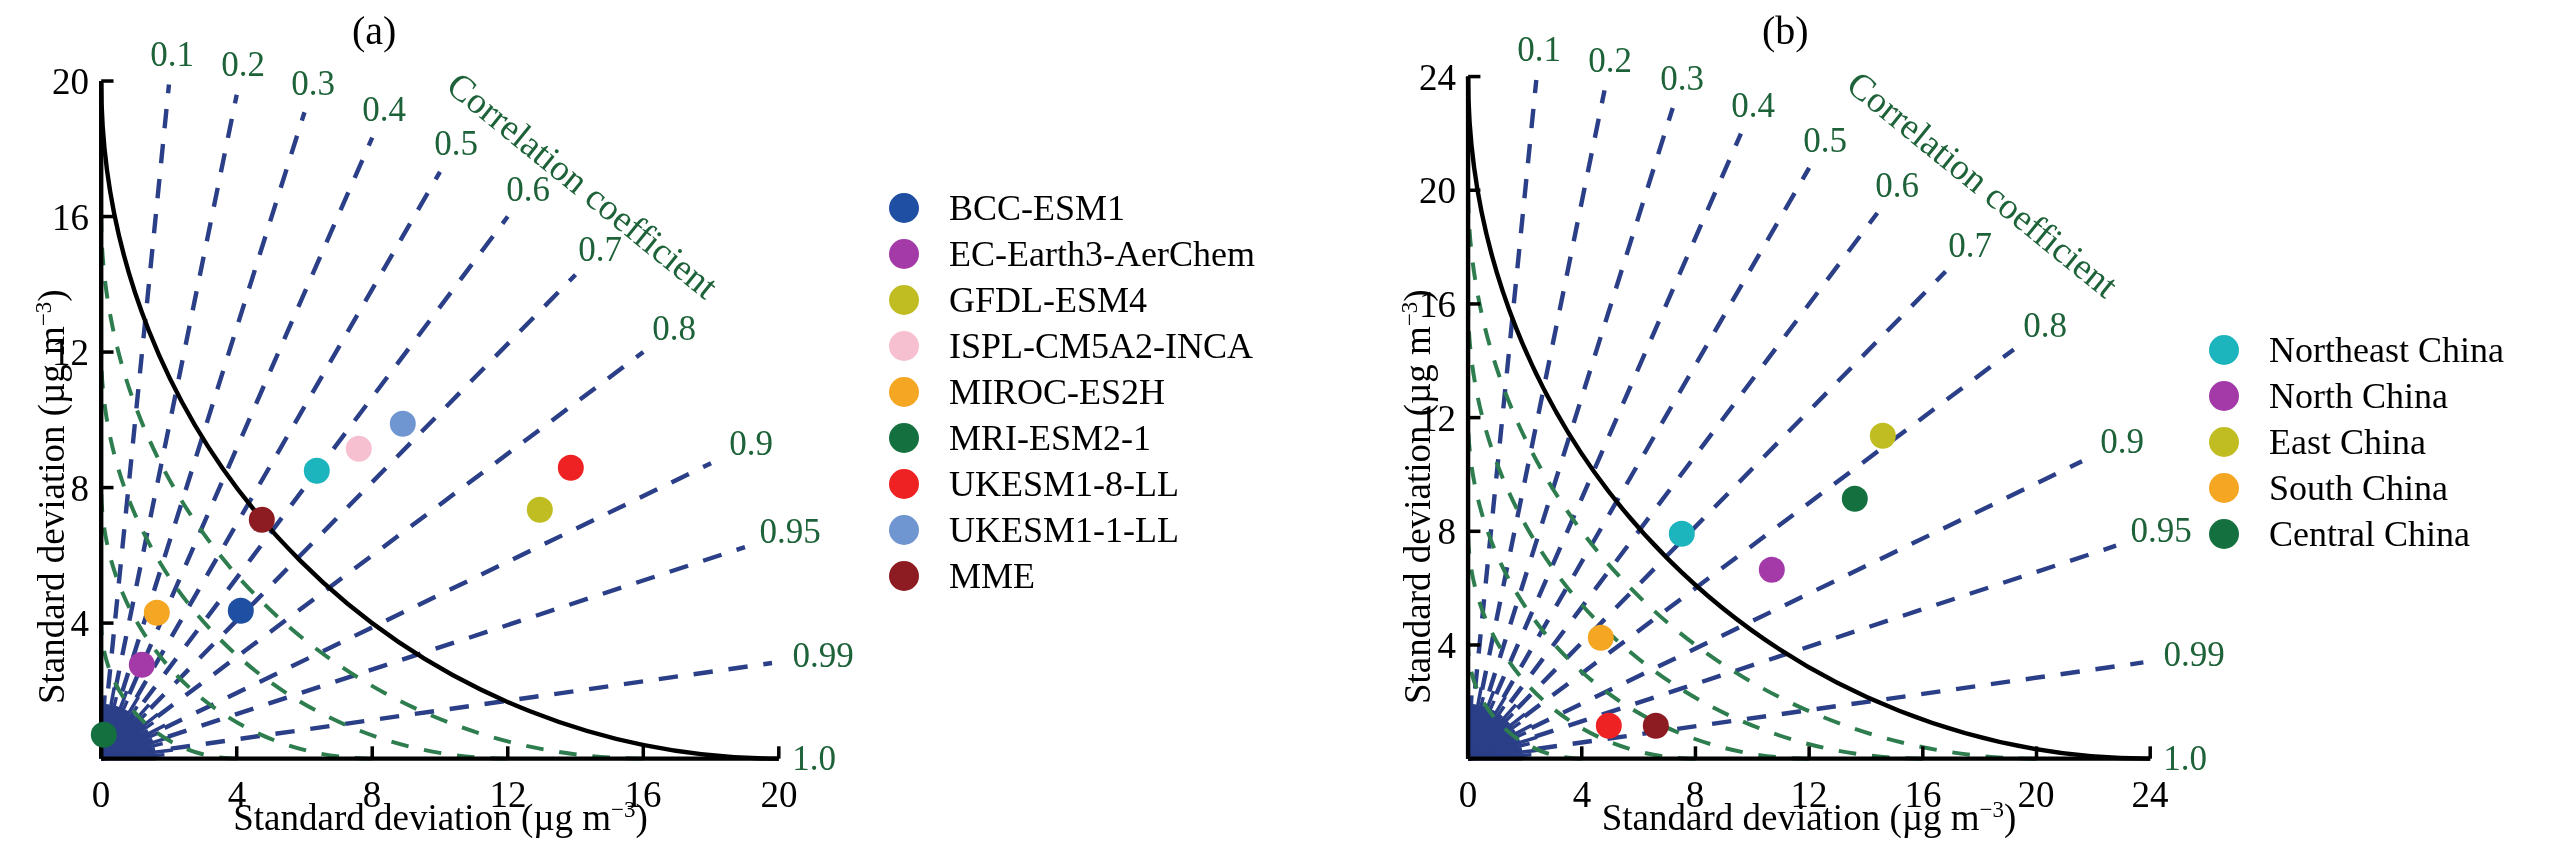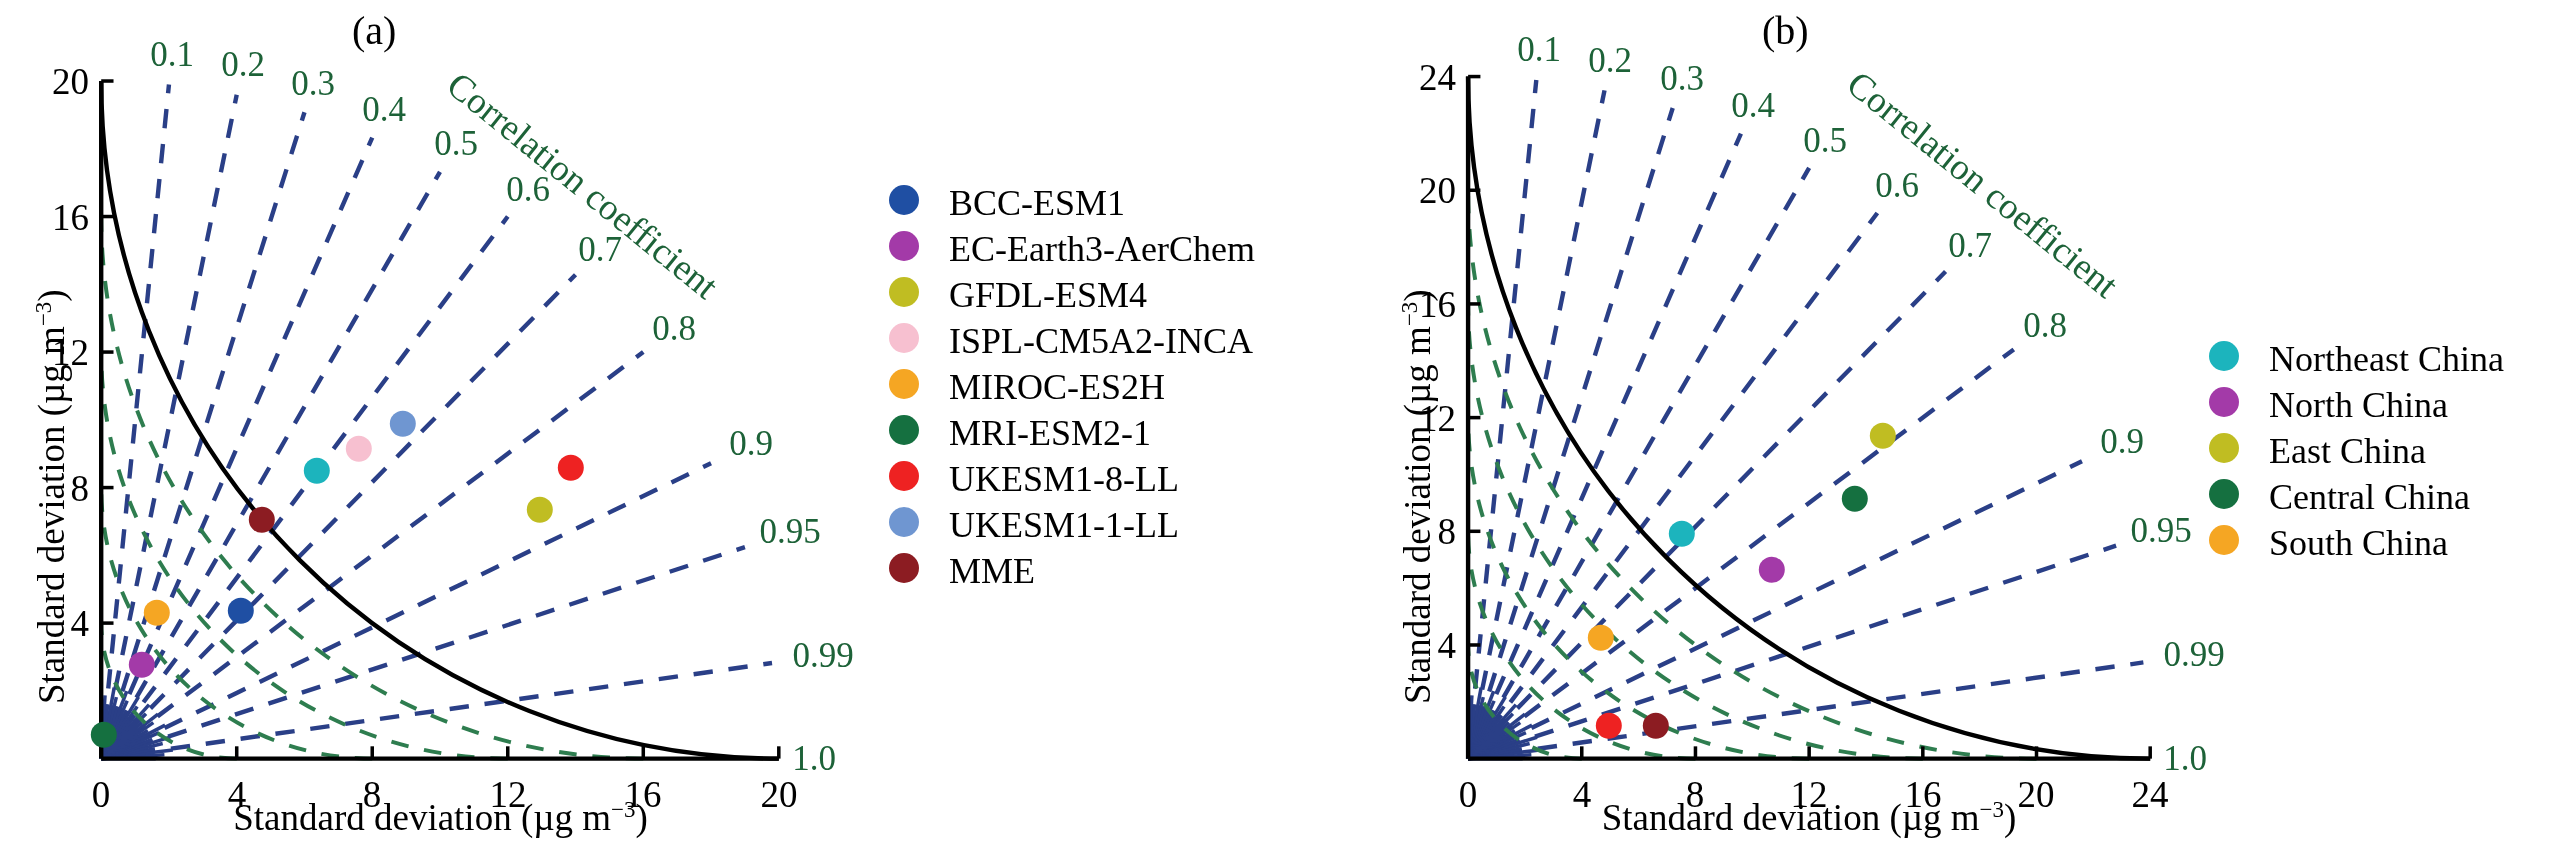--- a/index.html
+++ b/index.html
@@ -20,21 +20,21 @@
   .tick-label.y{transform:translateY(-50%);text-align:right;}
 
   .corr-label{position:absolute;font-size:35px;color:#1d6238;white-space:nowrap;}
 
   .corr-title{position:absolute;font-size:37px;color:#1d6238;white-space:nowrap;
               transform-origin:0 0;}
 
   .dot{position:absolute;border-radius:50%;transform:translate(-50%,-50%);}
 
   .legend{position:absolute;}
-  .legend-row{display:flex;height:46px;}
+  .legend-row{display:flex;align-items:center;height:46px;}
   .legend-swatch{width:30px;height:30px;border-radius:50%;flex:0 0 30px;}
   .legend-text{margin-left:30px;font-size:36px;color:#000;white-space:nowrap;line-height:1;}
 
   svg.grid{position:absolute;left:0;top:0;overflow:visible;}
   .sup{font-size:0.62em;vertical-align:super;}
 </style>
 </head>
 <body>
 
 <div id="figure">
@@ -281,37 +281,37 @@
       <div class="corr-label" style="left: 812px; top: 759px; transform: translate(-50%, -50%);">1.0</div>
       <div class="dot" title="Northwest China" style="left: 236px; top: 726px; width: 26.4px; height: 26.4px; background: rgb(238, 34, 34);"></div>
       <div class="dot" title="Southwest China" style="left: 283px; top: 726px; width: 26.4px; height: 26.4px; background: rgb(140, 28, 34);"></div>
       <div class="dot" title="South China" style="left: 228px; top: 638px; width: 26.4px; height: 26.4px; background: rgb(245, 166, 35);"></div>
       <div class="dot" title="North China" style="left: 399px; top: 570px; width: 26.4px; height: 26.4px; background: rgb(163, 58, 168);"></div>
       <div class="dot" title="Northeast China" style="left: 309px; top: 534px; width: 26.4px; height: 26.4px; background: rgb(28, 180, 189);"></div>
       <div class="dot" title="Central China" style="left: 482px; top: 499px; width: 26.4px; height: 26.4px; background: rgb(21, 112, 64);"></div>
       <div class="dot" title="East China" style="left: 510px; top: 436px; width: 26.4px; height: 26.4px; background: rgb(192, 189, 34);"></div>
     </div>
 
-  <div class="legend" id="legend-b" style="left:2209px;top:341px;">
+  <div class="legend" id="legend-b" style="left:2209px;top:327px;">
       <div class="legend-row">
         <span class="legend-swatch" style="background: rgb(28, 180, 189);"></span>
         <span class="legend-text">Northeast China</span>
       </div>
       <div class="legend-row">
         <span class="legend-swatch" style="background: rgb(163, 58, 168);"></span>
         <span class="legend-text">North China</span>
       </div>
       <div class="legend-row">
         <span class="legend-swatch" style="background: rgb(192, 189, 34);"></span>
         <span class="legend-text">East China</span>
       </div>
       <div class="legend-row">
+        <span class="legend-swatch" style="background: rgb(245, 166, 35);"></span>
+        <span class="legend-text">South China</span>
+      </div>
+      <div class="legend-row">
         <span class="legend-swatch" style="background: rgb(21, 112, 64);"></span>
         <span class="legend-text">Central China</span>
       </div>
-      <div class="legend-row">
-        <span class="legend-swatch" style="background: rgb(245, 166, 35);"></span>
-        <span class="legend-text">South China</span>
-      </div>
     </div>
 
 </div>
 
 
 </body></html>

